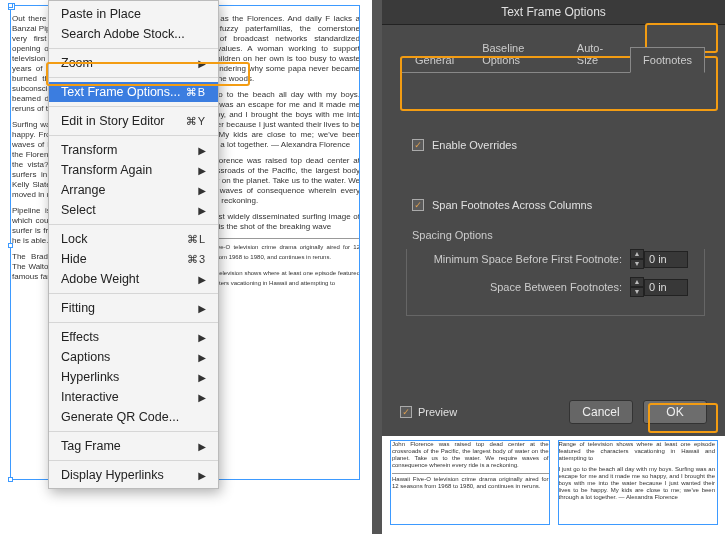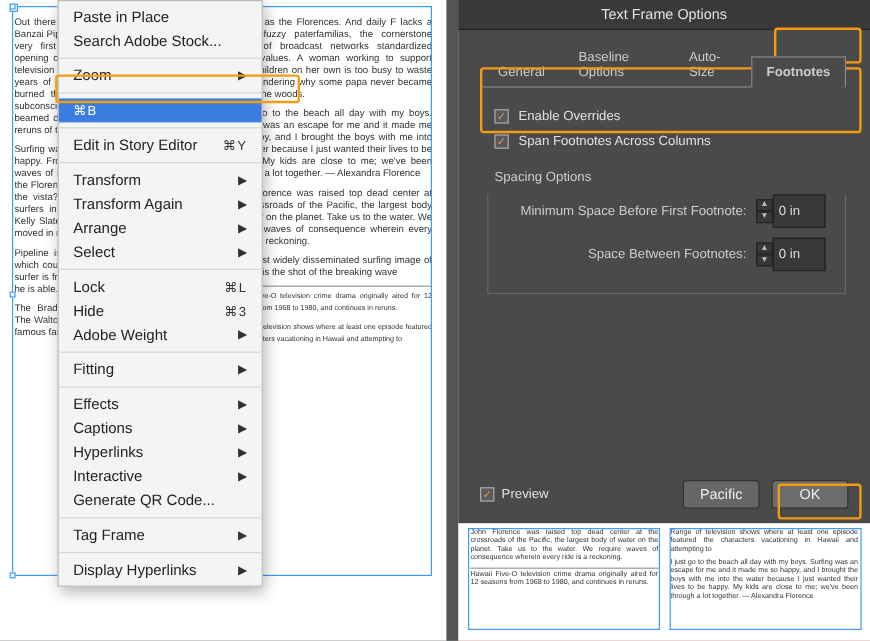--- a/index.html
+++ b/index.html
@@ -24,34 +24,34 @@
 .ctx-sep { height: 1px; background: #d6d6d6; margin: 4px 0; }
 .ctx-item.sel { background: #3b7de0; color: #fff; }
 .ctx-item.sel .kbd { color: #fff; }
 .hl-menu { position: absolute; border: 2.5px solid #f39c12; border-radius: 3px; pointer-events: none; }
 
 
 .dialog { position: absolute; top: 0; left: 0; right: 0; bottom: 0; background: #4a4a4a; display: flex; flex-direction: column; color: #e0e0e0; font-size: 11px; }
 .dlg-title { background: #3a3a3a; text-align: center; padding: 5px 0; font-size: 12px; border-bottom: 1px solid #222; }
 .tabs { display: flex; gap: 2px; padding: 10px 20px 0; align-items: flex-end; }
 .tab { padding: 6px 12px; background: #4a4a4a; color: #ccc; font-size: 11px; border: 1px solid transparent; }
-.tab.active { border: 1px solid #888; border-bottom: 1px solid #4a4a4a; position: relative; z-index: 2; font-weight: bold; }
+.tab.active { border: 1px solid #888; border-bottom: 1px solid #4a4a4a; position: relative; z-index: 2; }
 .tabs-line { height: 1px; background: #888; margin: -1px 20px 0; }
 
 .panel { padding: 18px 30px; flex: 1; }
-.cb-row { display: flex; align-items: center; gap: 8px; margin-bottom: 9px; }
+.cb-row { display: flex; align-items: center; gap: 8px; margin-bottom: 9px; margin-top: 48px; }
 .cb { width: 12px; height: 12px; border: 1px solid #aaa; background: #5a5a5a; display: flex; align-items: center; justify-content: center; font-size: 9px; color: #e0a050; }
 .cb.checked::before { content: "✓"; }
 .group-head { color: #ccc; margin-top: 18px; margin-bottom: 8px; }
 .field-row { display: flex; align-items: center; justify-content: flex-end; gap: 8px; margin-bottom: 8px; padding-right: 6px; }
 .field-row label { color: #ccc; }
 .stepper { display: flex; align-items: center; }
 .stepper .btns { display:flex; flex-direction: column; }
 .stepper .btns div { width: 14px; height: 10px; background: #383838; border: 1px solid #222; font-size: 7px; text-align: center; line-height: 8px; color: #bbb; }
-.stepper input { width: 44px; height: 28px; background: #383838; border: 1px solid #222; color: #ddd; padding: 0 4px; font-size: 11px; }
+.stepper input { width: 44px; height: 17px; background: #383838; border: 1px solid #222; color: #ddd; padding: 0 4px; font-size: 11px; }
 
 .hl-checks { position: absolute; border: 2.5px solid #f39c12; border-radius: 3px; pointer-events: none; }
 .hl-tab { position: absolute; border: 2.5px solid #f39c12; border-radius: 3px; pointer-events: none; }
 .hl-ok { position: absolute; border: 2.5px solid #f39c12; border-radius: 3px; pointer-events: none; }
 
 .btn-row { position: absolute; bottom: 12px; left: 0; right: 0; display: flex; align-items: center; padding: 0 18px; gap: 10px; }
 .btn-row .spacer { flex:1; }
 .btn { min-width: 64px; height: 24px; background: #666; border: 1px solid #333; color: #eee; font-size: 12px; border-radius: 3px; display: flex; align-items: center; justify-content: center; }
 .btn.ok { background: #6d6d6d; }
 .preview { display: flex; align-items: center; gap: 6px; }
@@ -97,20 +97,21 @@
     <div class="ctx-item">
         <span>Search Adobe Stock...</span>
       </div>
     <div class="ctx-sep"></div>
     <div class="ctx-item">
         <span>Zoom</span>
         <span class="arrow">▶</span>
       </div>
     <div class="ctx-sep"></div>
     <div class="ctx-item sel">
+        <span>Text Frame Options...</span>
         <span class="kbd">⌘B</span>
       </div>
     <div class="ctx-sep"></div>
     <div class="ctx-item">
         <span>Edit in Story Editor</span>
         <span class="kbd">⌘Y</span>
       </div>
     <div class="ctx-sep"></div>
     <div class="ctx-item">
         <span>Transform</span>
@@ -238,21 +239,21 @@
         </div>
       </div>
     </div>
 
     <div class="btn-row">
       <div class="preview">
         <div class="cb checked"></div>
         <span>Preview</span>
       </div>
       <div class="spacer"></div>
-      <div class="btn">Pacific</div>
+      <div class="btn">Cancel</div>
       <div class="btn ok">OK</div>
     </div>
   </div>
 
   <div class="hl-tab" style="top:23px; left:263px; width:73px; height:30px;"></div>
   <div class="hl-checks" style="top:56px; left:18px; width:318px; height:55px;"></div>
   <div class="hl-ok" style="top:403px; left:266px; width:70px; height:30px;"></div>
 </div>
 
 </body></html>

